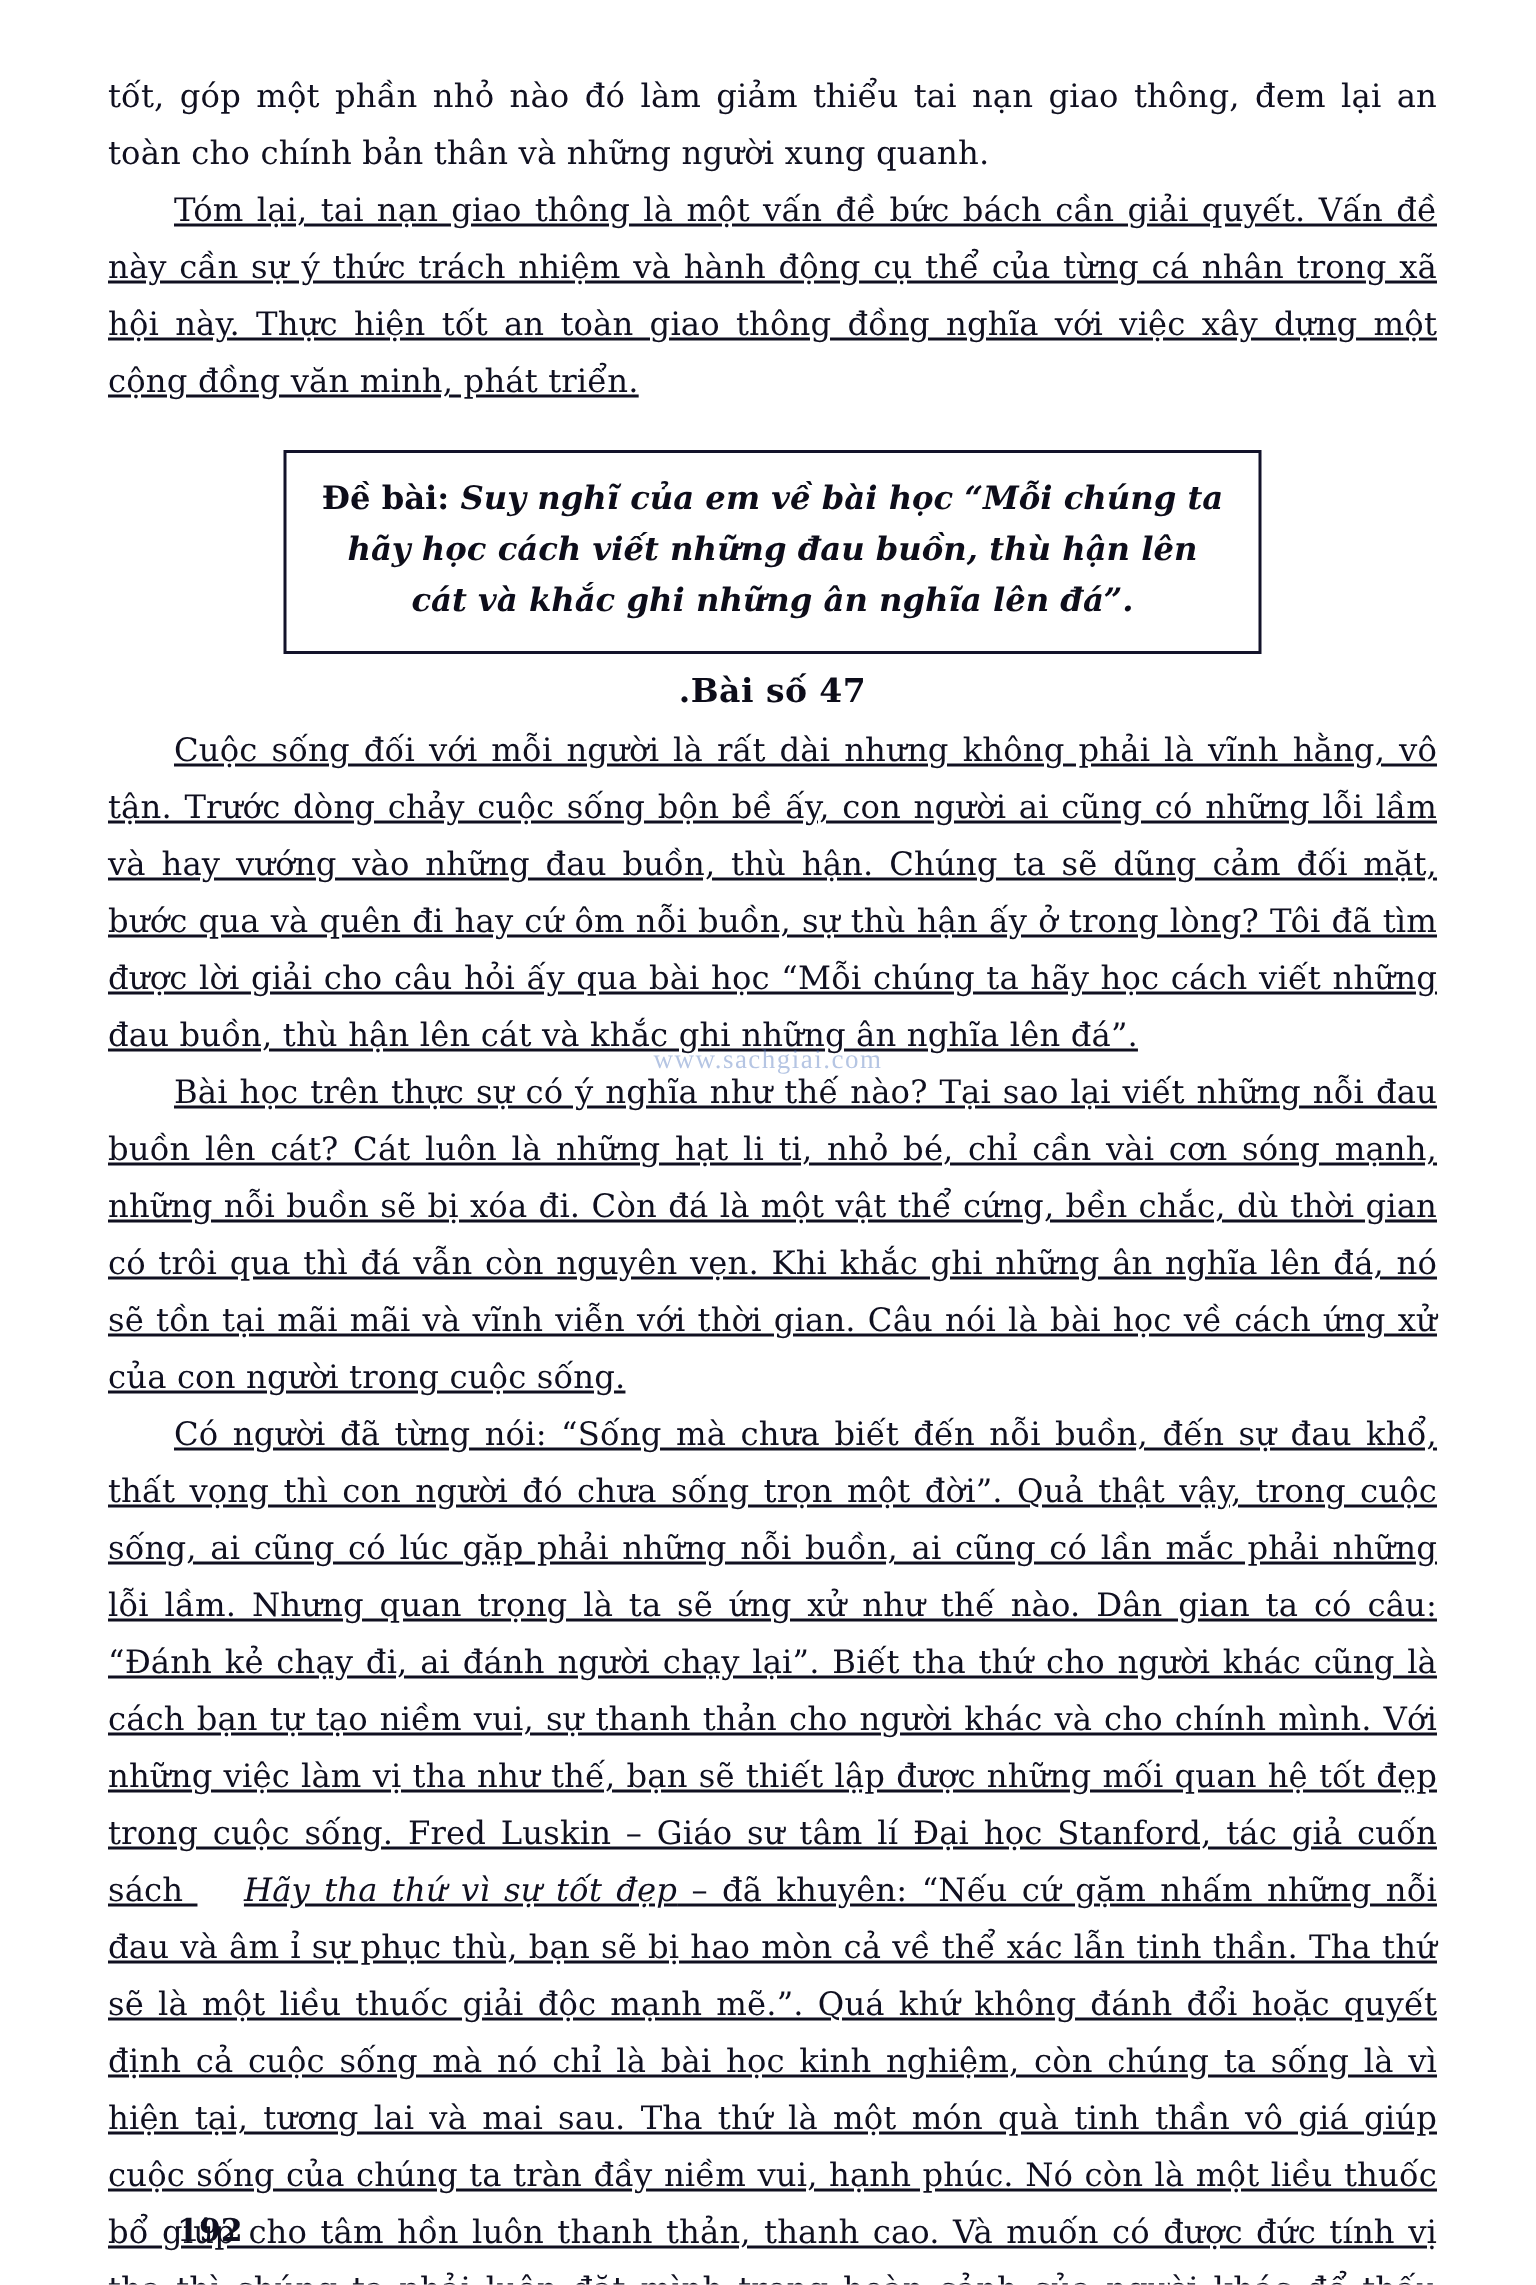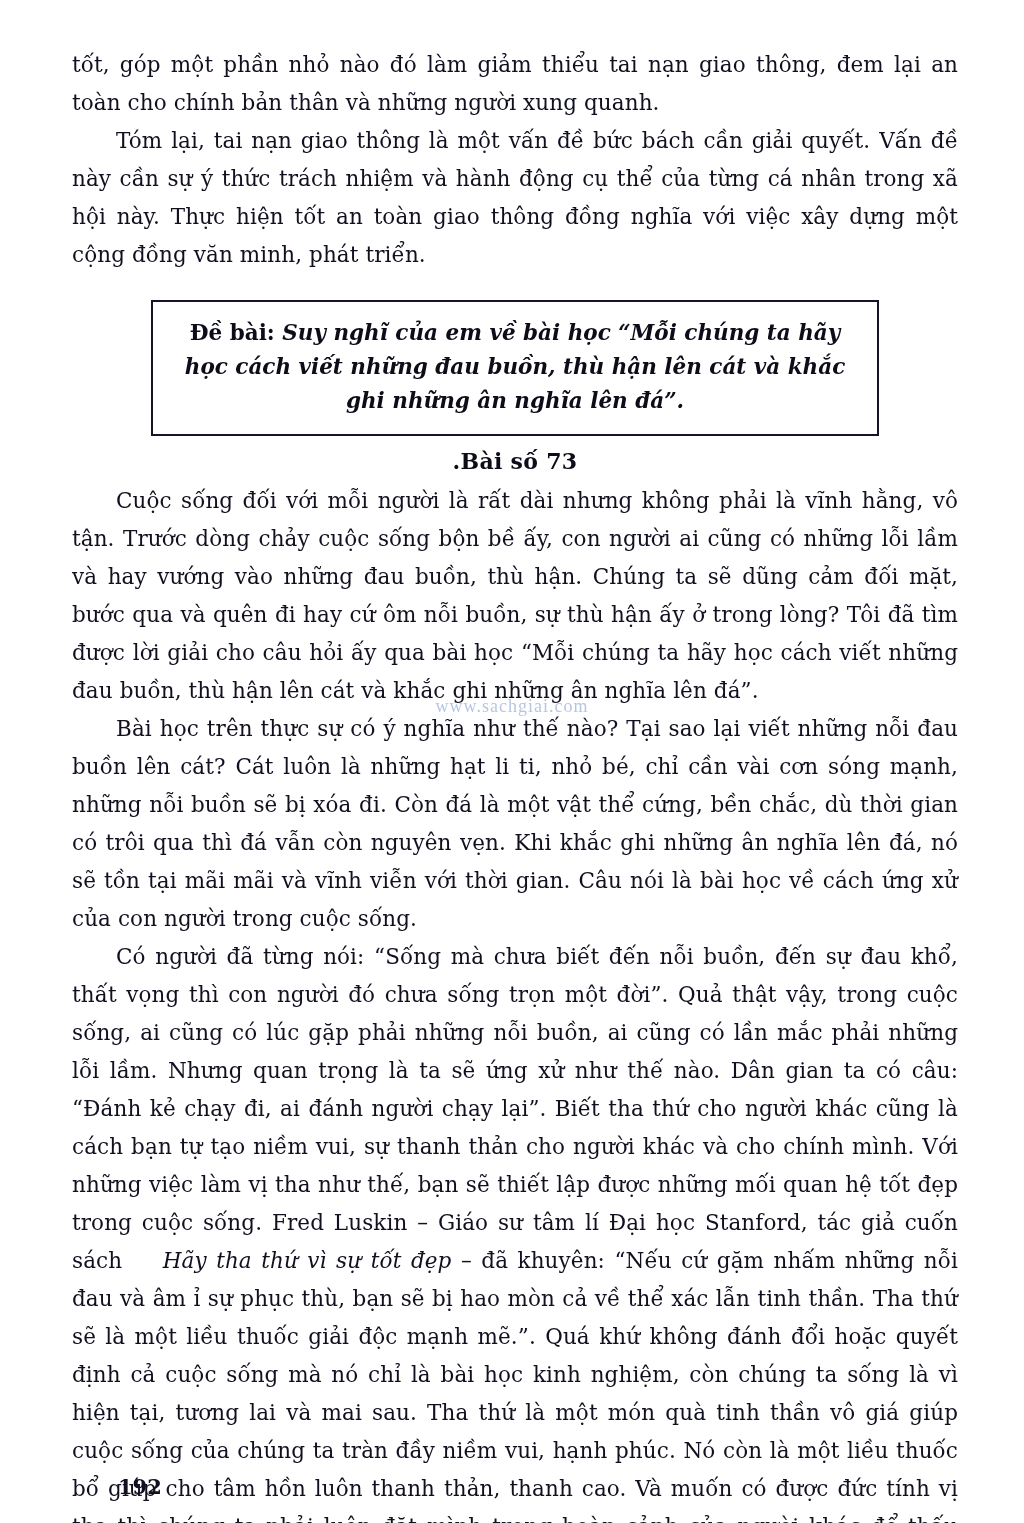--- a/index.html
+++ b/index.html
@@ -27,25 +27,26 @@
     line-height: 38px;
     text-align: justify;
     letter-spacing: 0.1px;
     color: #101020;
   }
   .body-text p {
     margin: 0;
   }
   .indent {
     text-indent: 44px;
+    text-decoration: underline;
   }
   
   .topic-box {
     margin: 26px auto 6px auto;
-    width: 728px;
+    width: 652px;
     border: 2px solid #13132a;
     padding: 14px 22px 16px 22px;
     box-sizing: border-box;
   }
   .topic-box .topic-inner {
     font-family: "DejaVu Serif", serif;
     font-style: italic;
     font-weight: bold;
     font-size: 21.5px;
     line-height: 34px;
@@ -114,21 +115,21 @@
     <p class="indent">Tóm lại, tai nạn giao thông là một vấn đề bức bách cần giải quyết. Vấn đề này cần sự ý thức trách nhiệm và hành động cụ thể của từng cá nhân trong xã hội này. Thực hiện tốt an toàn giao thông đồng nghĩa với việc xây dựng một cộng đồng văn minh, phát triển.</p>
   </div>
 
   <div class="topic-box">
     <div class="topic-inner">
       <span class="topic-label">Đề bài:</span>
       <span>Suy nghĩ của em về bài học “Mỗi chúng ta hãy học cách viết những đau buồn, thù hận lên cát và khắc ghi những ân nghĩa lên đá”.</span>
     </div>
   </div>
 
-  <div class="essay-number">.Bài số 73</div>
+  <div class="essay-number">.Bài số 47</div>
 
   <div class="body-text">
     <p class="indent">Cuộc sống đối với mỗi người là rất dài nhưng không phải là vĩnh hằng, vô tận. Trước dòng chảy cuộc sống bộn bề ấy, con người ai cũng có những lỗi lầm và hay vướng vào những đau buồn, thù hận. Chúng ta sẽ dũng cảm đối mặt, bước qua và quên đi hay cứ ôm nỗi buồn, sự thù hận ấy ở trong lòng? Tôi đã tìm được lời giải cho câu hỏi ấy qua bài học “Mỗi chúng ta hãy học cách viết những đau buồn, thù hận lên cát và khắc ghi những ân nghĩa lên đá”.</p>
     <p class="indent">Bài học trên thực sự có ý nghĩa như thế nào? Tại sao lại viết những nỗi đau buồn lên cát? Cát luôn là những hạt li ti, nhỏ bé, chỉ cần vài cơn sóng mạnh, những nỗi buồn sẽ bị xóa đi. Còn đá là một vật thể cứng, bền chắc, dù thời gian có trôi qua thì đá vẫn còn nguyên vẹn. Khi khắc ghi những ân nghĩa lên đá, nó sẽ tồn tại mãi mãi và vĩnh viễn với thời gian. Câu nói là bài học về cách ứng xử của con người trong cuộc sống.</p>
     <p class="indent"><span>Có người đã từng nói: “Sống mà chưa biết đến nỗi buồn, đến sự đau khổ, thất vọng thì con người đó chưa sống trọn một đời”. Quả thật vậy, trong cuộc sống, ai cũng có lúc gặp phải những nỗi buồn, ai cũng có lần mắc phải những lỗi lầm. Nhưng quan trọng là ta sẽ ứng xử như thế nào. Dân gian ta có câu: “Đánh kẻ chạy đi, ai đánh người chạy lại”. Biết tha thứ cho người khác cũng là cách bạn tự tạo niềm vui, sự thanh thản cho người khác và cho chính mình. Với những việc làm vị tha như thế, bạn sẽ thiết lập được những mối quan hệ tốt đẹp trong cuộc sống. Fred Luskin – Giáo sư tâm lí Đại học Stanford, tác giả cuốn sách </span><span class="italic">Hãy tha thứ vì sự tốt đẹp</span><span> – đã khuyên: “Nếu cứ gặm nhấm những nỗi đau và âm ỉ sự phục thù, bạn sẽ bị hao mòn cả về thể xác lẫn tinh thần. Tha thứ sẽ là một liều thuốc giải độc mạnh mẽ.”. Quá khứ không đánh đổi hoặc quyết định cả cuộc sống mà nó chỉ là bài học kinh nghiệm, còn chúng ta sống là vì hiện tại, tương lai và mai sau. Tha thứ là một món quà tinh thần vô giá giúp cuộc sống của chúng ta tràn đầy niềm vui, hạnh phúc. Nó còn là một liều thuốc bổ giúp cho tâm hồn luôn thanh thản, thanh cao. Và muốn có được đức tính vị tha thì chúng ta phải luôn đặt mình trong hoàn cảnh của người khác để thấu hiểu và cảm thông, tha thứ.</span></p>
   </div>
 
   <div class="watermark">
     <div class="wm-sub">www.sachgiai.com</div>
   </div>

